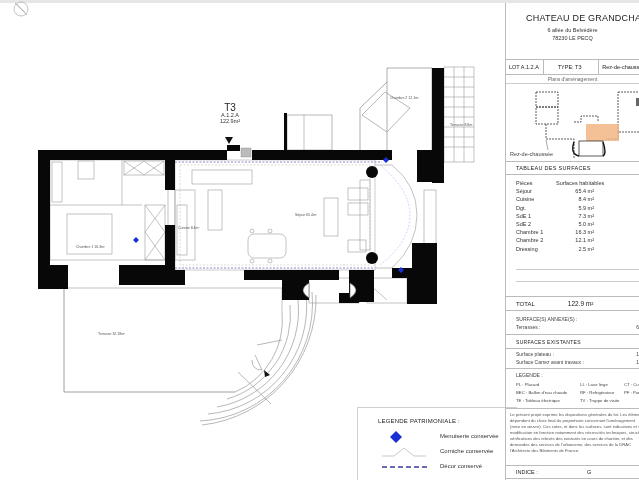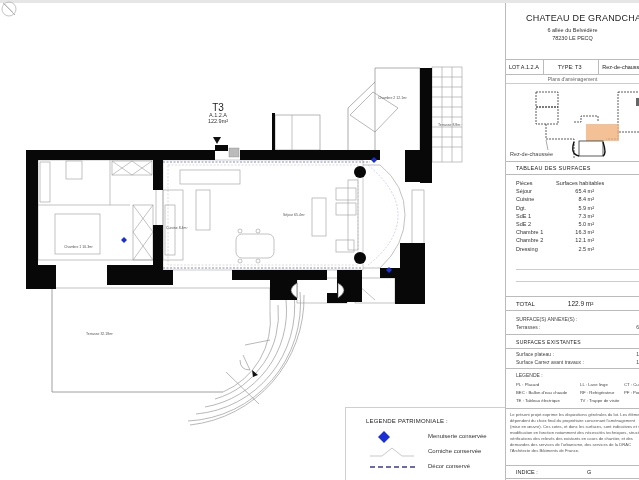--- a/index.html
+++ b/index.html
@@ -1,19 +1,19 @@
 <!DOCTYPE html>
 <html><head>
 <meta charset="utf-8">
 <style>
   * { box-sizing: border-box; margin: 0; padding: 0; }
   html, body { width: 639px; height: 480px; overflow: hidden; background: #fff; }
   body { position: relative; font-family: "Liberation Sans", sans-serif; color: #222; }
   .topbar { position: absolute; left: 0; top: 0; width: 639px; height: 3px; background: #e6e6e6; }
-  .plan { position: absolute; left: 0; top: 0; width: 505px; height: 480px; }
+  .plan { position: absolute; left: 12px; top: 0; width: 505px; height: 480px; }
   .plan svg { position: absolute; left: 0; top: 0; }
   .lot-label { position: absolute; left: 198px; top: 103px; width: 40px; text-align: center; font-size: 9px; line-height: 9px; }
   .lot-label .big { font-size: 10px; font-weight: normal; }
   .lot-label .sm { font-size: 5.5px; line-height: 6px; color: #333; }
   .arrow-down { position: absolute; left: 213px; top: 137px; width: 0; height: 0; border-left: 4px solid transparent; border-right: 4px solid transparent; border-top: 7px solid #111; }
   .tiny { position: absolute; font-size: 3.5px; color: #555; line-height: 4px; }
 
   .legend { position: absolute; left: 345px; top: 407px; width: 160px; height: 73px; border: 1px solid #cfcfcf; border-right: none; border-bottom: none; background: #fff; }
   .legend .title { position: absolute; left: 20px; top: 10px; font-size: 6px; letter-spacing: 0.2px; }
   .legend .row { position: absolute; left: 0; width: 160px; height: 14px; }

